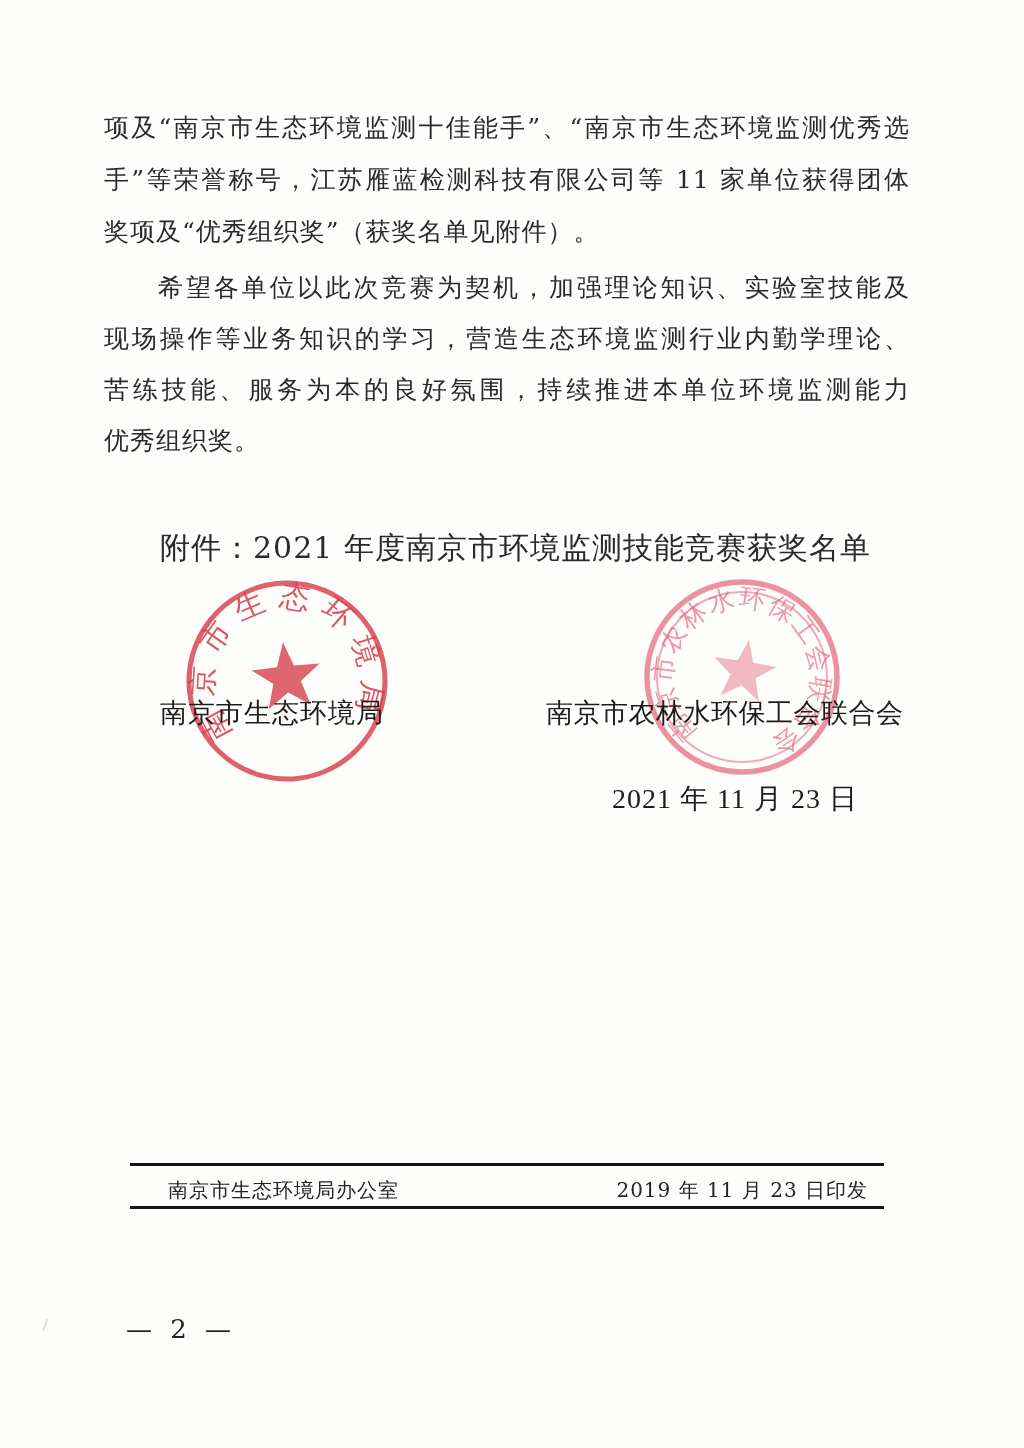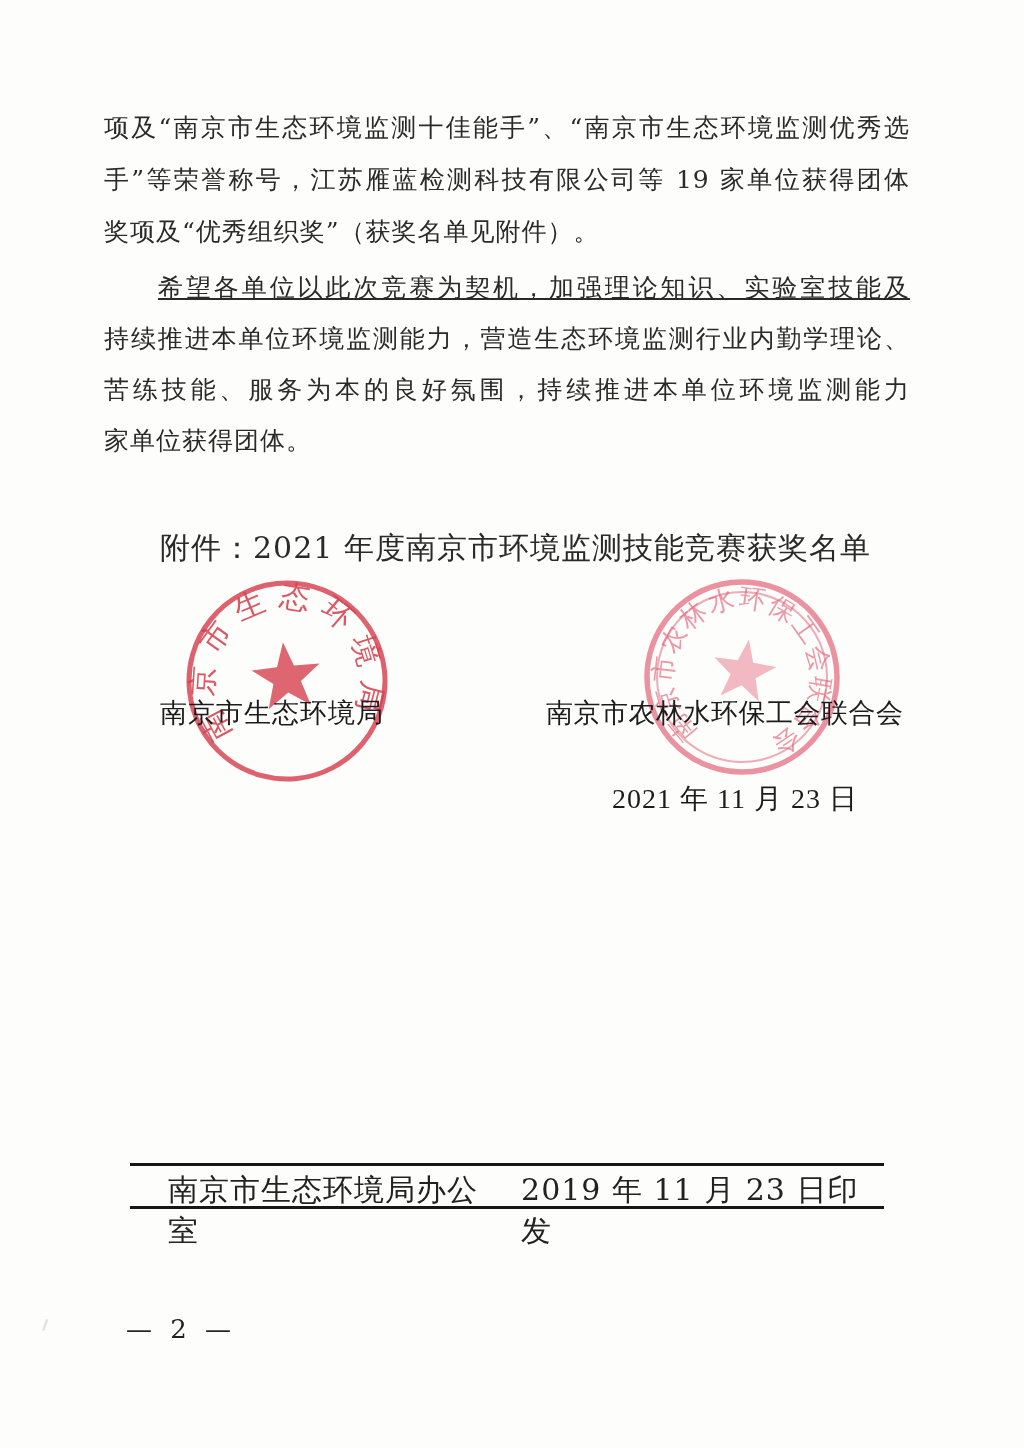--- a/index.html
+++ b/index.html
@@ -20,21 +20,21 @@
     width: 806px;
     height: 52px;
     line-height: 52px;
     font-size: 25px;
     letter-spacing: 1px;
     white-space: nowrap;
     overflow: hidden;
     color: #2a2a2a;
   }
   .body-line.justify { text-align: justify; text-align-last: justify; white-space: normal; }
-  .body-line.indent { padding-left: 54px; text-decoration: underline; }
+  .body-line.indent { padding-left: 54px; }
   .attachment-line {
     position: absolute;
     left: 160px;
     top: 522px;
     height: 52px;
     line-height: 52px;
     font-size: 30px;
     letter-spacing: 1px;
     color: #2a2a2a;
     white-space: nowrap;
@@ -77,23 +77,23 @@
   .footer-rule-top { top: 1163px; }
   .footer-rule-bottom { top: 1206px; }
   .footer-row {
     position: absolute;
     left: 130px;
     top: 1170px;
     width: 754px;
     height: 34px;
     display: flex;
     justify-content: space-between;
-    align-items: flex-start;
+    align-items: flex-end;
     padding: 0 16px 0 38px;
-    font-size: 30px;
+    font-size: 20px;
     color: #222222;
     gap: 32px;
   }
   .footer-row .issuer { letter-spacing: 1px; }
   .footer-row .print-note { letter-spacing: 1px; }
   .page-number {
     position: absolute;
     left: 126px;
     top: 1314px;
     font-size: 26px;
@@ -112,26 +112,26 @@
     opacity: 0.6;
   }
   .seal text { font-family: "DejaVu Serif", "Liberation Serif", serif; }
 </style>
 </head>
 <body>
 
 <div class="page">
 
   <div class="body-line justify" style="top:102px">项及“南京市生态环境监测十佳能手”、“南京市生态环境监测优秀选</div>
-  <div class="body-line justify" style="top:154px">手”等荣誉称号，江苏雁蓝检测科技有限公司等 19 家单位获得团体</div>
+  <div class="body-line justify" style="top:154px">手”等荣誉称号，江苏雁蓝检测科技有限公司等 11 家单位获得团体</div>
   <div class="body-line" style="top:206px">奖项及“优秀组织奖”（获奖名单见附件）。</div>
   <div class="body-line justify indent" style="top:262px">希望各单位以此次竞赛为契机，加强理论知识、实验室技能及</div>
-  <div class="body-line justify" style="top:313px">持续推进本单位环境监测能力，营造生态环境监测行业内勤学理论、</div>
+  <div class="body-line justify" style="top:313px">现场操作等业务知识的学习，营造生态环境监测行业内勤学理论、</div>
   <div class="body-line justify" style="top:364px">苦练技能、服务为本的良好氛围，持续推进本单位环境监测能力</div>
-  <div class="body-line" style="top:415px">家单位获得团体。</div>
+  <div class="body-line" style="top:415px">优秀组织奖。</div>
 
   <div class="attachment-line">附件：2021 年度南京市环境监测技能竞赛获奖名单</div>
 
   <svg class="seal seal-left" width="206" height="210" viewBox="0 0 206 210">
     <circle cx="103" cy="105" r="98" fill="none" stroke-width="5" opacity="0.82" stroke="#d5404e"></circle>
     <polygon opacity="0.8" points="103,66 111.5,90.3 137.2,90.9 116.8,106.5 124.2,131.1 103,116.5 81.8,131.1 89.2,106.5 68.8,90.9 94.5,90.3" fill="#d5404e"></polygon>
     <path id="arcL" d="M 44.7 150.6 A 74 74 0 1 1 161.3 150.6" fill="none"></path>
     <text font-size="30" letter-spacing="11" opacity="0.88" fill="#d5404e">
       <textPath href="#arcL">南京市生态环境局</textPath>
     </text>

